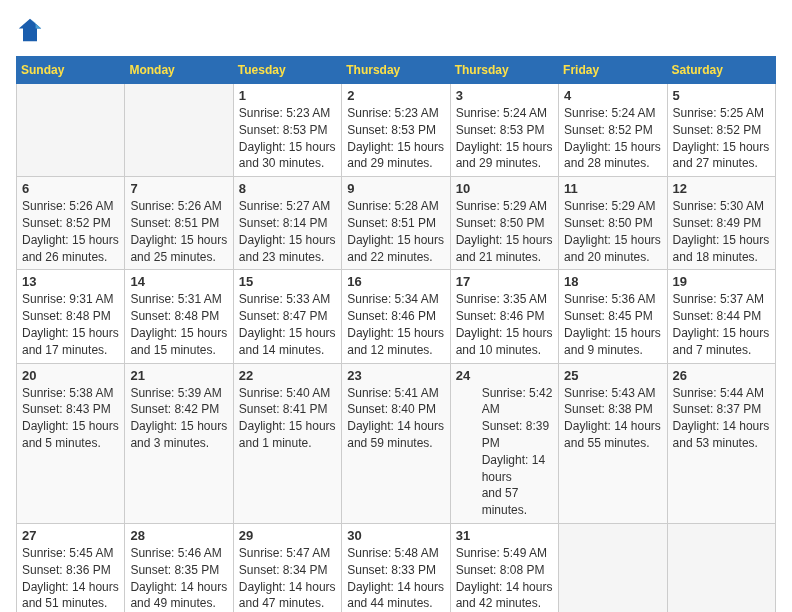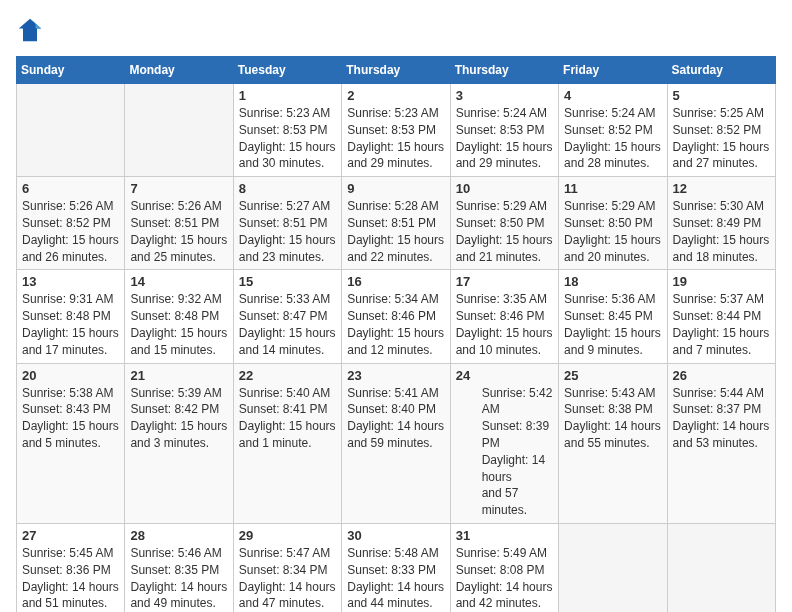--- a/index.html
+++ b/index.html
@@ -53,21 +53,21 @@
       font-size: 14px;
       color: #555;
     }
     .calendar {
       width: 100%;
       border-collapse: collapse;
       font-size: 11px;
     }
     .calendar th {
       background: #2a6db5;
-      color: #ffffff;
+      color: #fde047;
       padding: 6px 4px;
       text-align: left;
       font-size: 12px;
       font-weight: bold;
       border: 1px solid #2a6db5;
     }
     .calendar td {
       border: 1px solid #ccc;
       vertical-align: top;
       padding: 4px 5px;
@@ -177,21 +177,21 @@
         <td>
           <span class="day-num">7</span>
           <div class="cell-text" style="white-space: pre-line;">Sunrise: 5:26 AM
 Sunset: 8:51 PM
 Daylight: 15 hours
 and 25 minutes.</div>
         </td>
         <td>
           <span class="day-num">8</span>
           <div class="cell-text" style="white-space: pre-line;">Sunrise: 5:27 AM
-Sunset: 8:51 PM
+Sunset: 8:14 PM
 Daylight: 15 hours
 and 23 minutes.</div>
         </td>
         <td>
           <span class="day-num">9</span>
           <div class="cell-text" style="white-space: pre-line;">Sunrise: 5:28 AM
 Sunset: 8:51 PM
 Daylight: 15 hours
 and 22 minutes.</div>
         </td>
@@ -220,21 +220,21 @@
       <tr>
         <td>
           <span class="day-num">13</span>
           <div class="cell-text" style="white-space: pre-line;">Sunrise: 9:31 AM
 Sunset: 8:48 PM
 Daylight: 15 hours
 and 17 minutes.</div>
         </td>
         <td>
           <span class="day-num">14</span>
-          <div class="cell-text" style="white-space: pre-line;">Sunrise: 9:32 AM
+          <div class="cell-text" style="white-space: pre-line;">Sunrise: 5:31 AM
 Sunset: 8:48 PM
 Daylight: 15 hours
 and 15 minutes.</div>
         </td>
         <td>
           <span class="day-num">15</span>
           <div class="cell-text" style="white-space: pre-line;">Sunrise: 5:33 AM
 Sunset: 8:47 PM
 Daylight: 15 hours
 and 14 minutes.</div>

